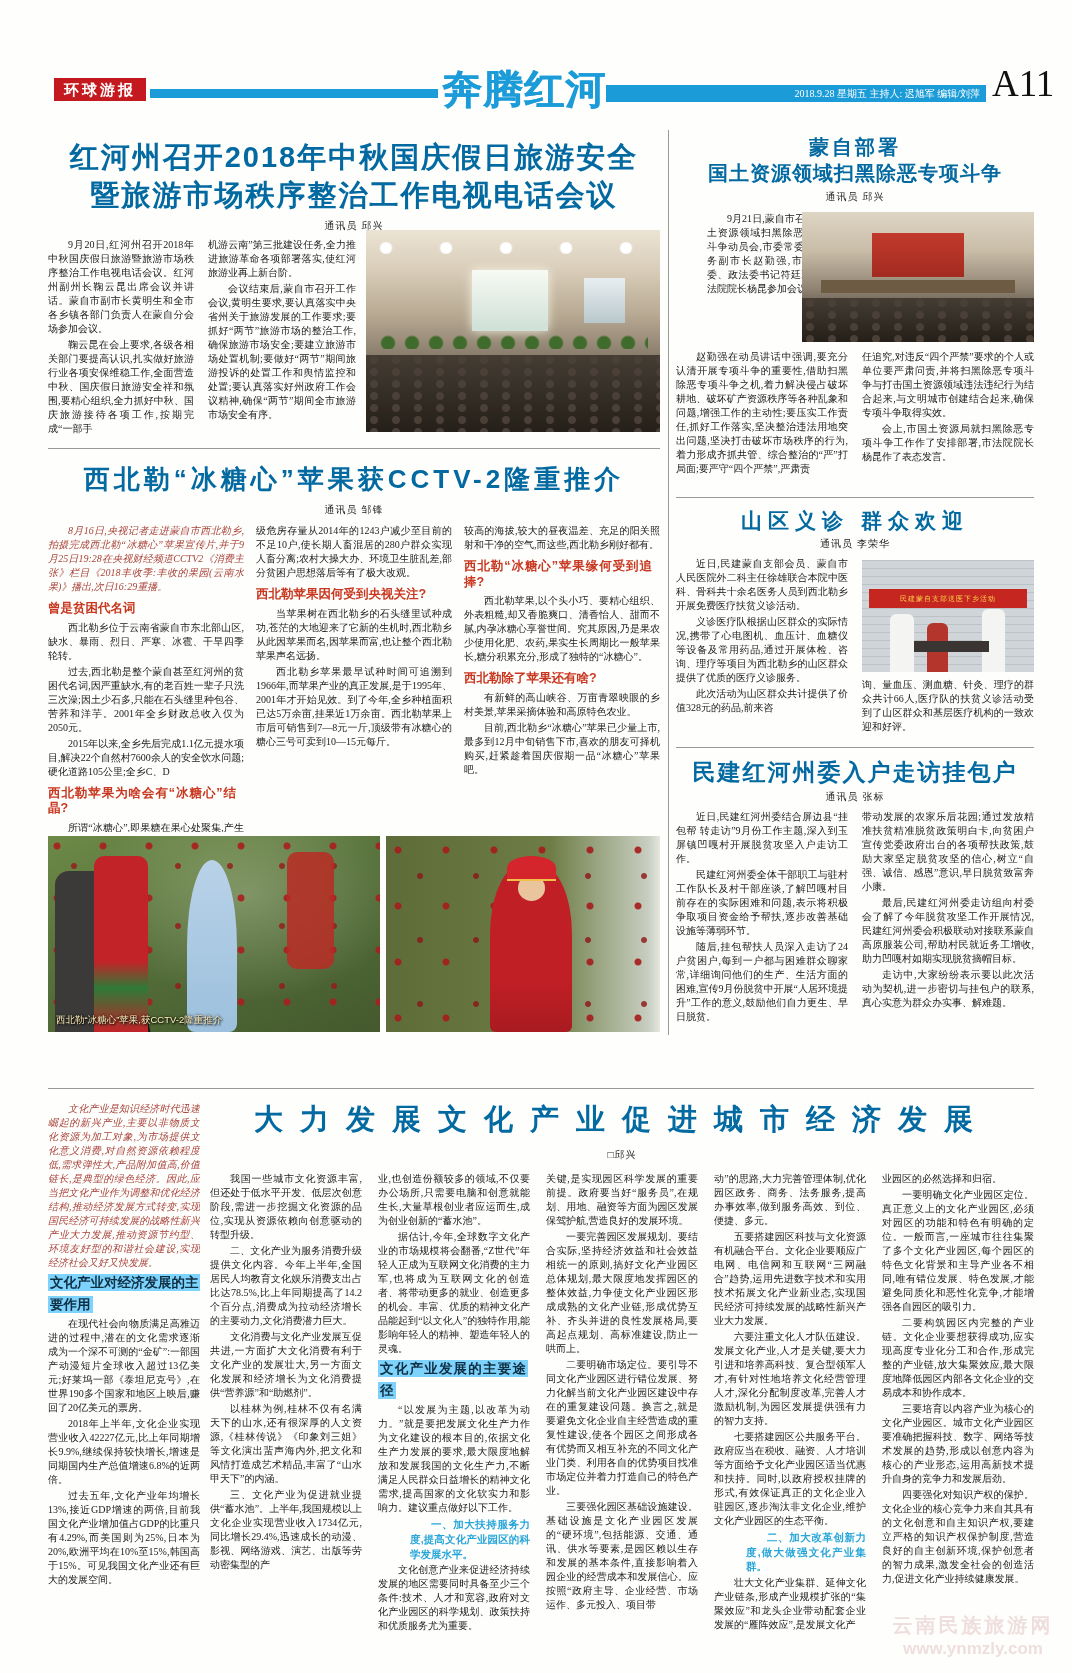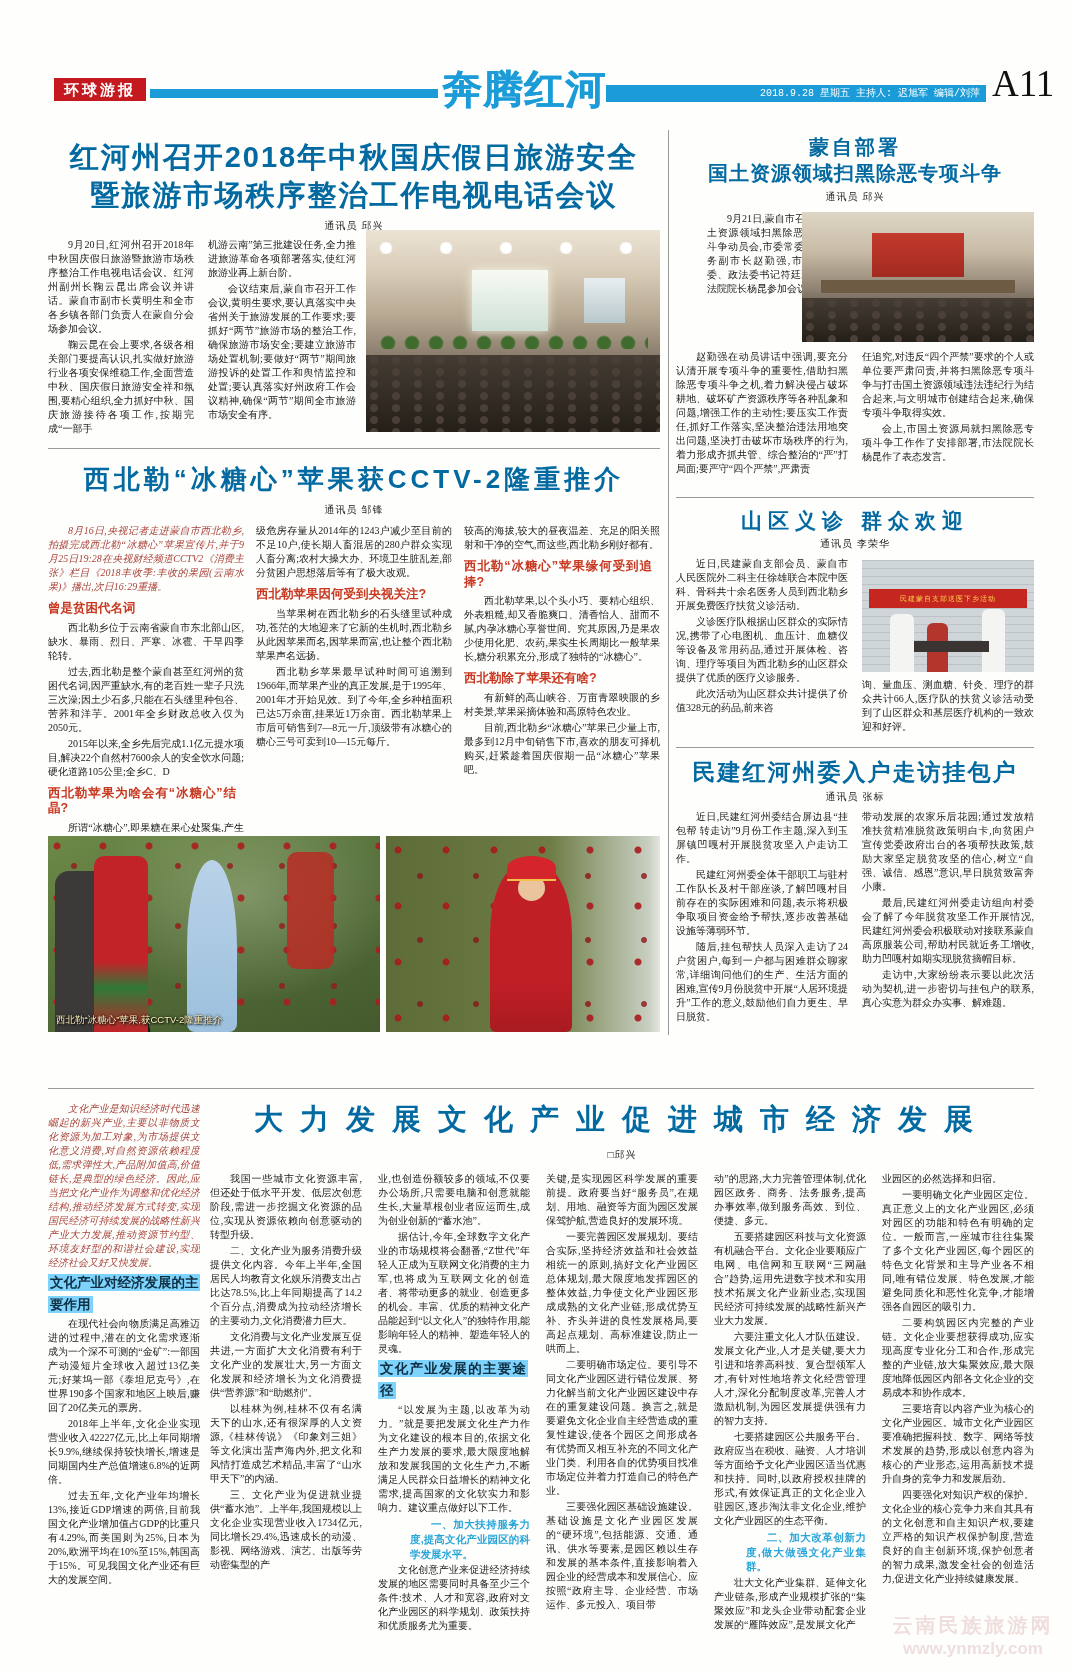--- a/index.html
+++ b/index.html
@@ -38,21 +38,21 @@
 <div id="page">
 
   <div class="abs" style="left:54px;top:78px;width:92px;height:23px;background:#c41a1f;color:#fff;
               font-family:'Liberation Sans',sans-serif;font-weight:bold;font-size:15px;
               letter-spacing:3px;text-align:center;line-height:23px;">环球游报</div>
   <div class="abs" style="left:150px;top:89px;width:288px;height:9px;background:#1b9cd8;"></div>
   <div class="abs" style="left:442px;top:62px;width:170px;font-family:'Liberation Sans',sans-serif;
               font-weight:900;font-size:40px;color:#1b9cd8;letter-spacing:1px;
               text-shadow:0.8px 0 0 #1b9cd8;">奔腾红河</div>
   <div class="abs" style="left:606px;top:85px;width:380px;height:17px;background:#1b9cd8;color:#fff;
-              font-family:Liberation Mono, monospace;font-size:10px;line-height:17px;
+              font-family:Liberation Serif, serif;font-size:10px;line-height:17px;
               text-align:right;padding-right:6px;box-sizing:border-box;">2018.9.28 星期五 主持人: 迟旭军 编辑/刘萍</div>
   <div class="abs" style="left:992px;top:62px;font-family:'Liberation Serif',serif;font-size:37px;color:#111;">A11</div>
 
   <div class="rule" style="left:668px;top:130px;width:1px;height:905px;"></div>
   <div class="rule" style="left:48px;top:448px;width:612px;height:1px;"></div>
   <div class="rule" style="left:676px;top:497px;width:358px;height:1px;"></div>
   <div class="rule" style="left:676px;top:747px;width:358px;height:1px;"></div>
   <div class="rule" style="left:48px;top:1088px;width:986px;height:1px;"></div>
 
   <div class="abs hl" style="left:48px;top:138px;width:612px;font-size:29px;letter-spacing:2px;">红河州召开2018年中秋国庆假日旅游安全</div>

